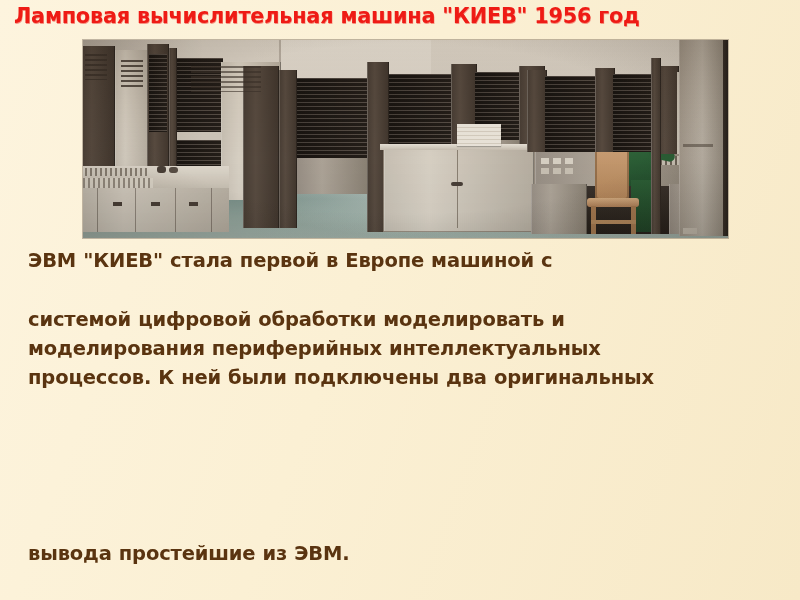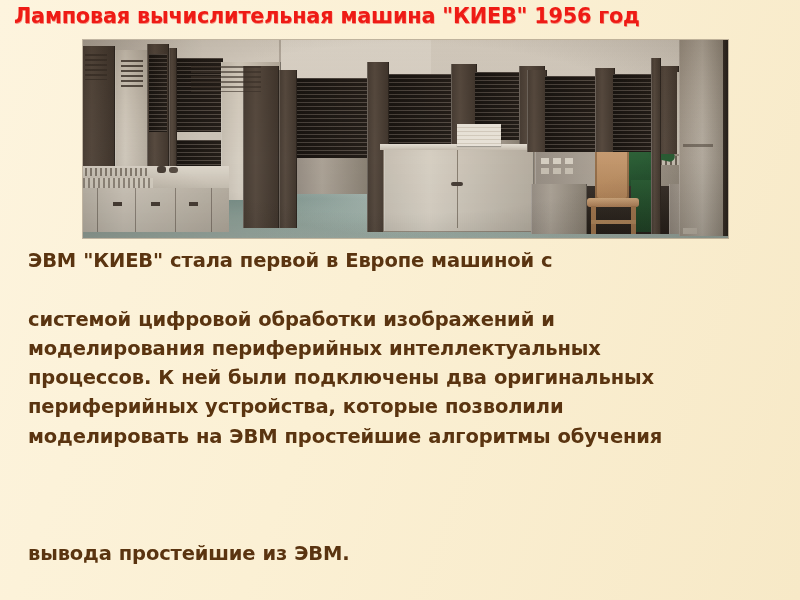--- a/index.html
+++ b/index.html
@@ -238,24 +238,24 @@
     <div class="ph" style="left:0; top:0; width:645px; height:198px; pointer-events:none;
                 background:linear-gradient(180deg, rgba(120,95,62,0.17), rgba(95,80,60,0.07) 60%, rgba(60,70,66,0.10));
                 mix-blend-mode:multiply;"></div>
     <div class="ph" style="left:0; top:0; width:645px; height:198px; pointer-events:none;
                 background:radial-gradient(ellipse at 50% 45%, rgba(0,0,0,0) 55%, rgba(40,30,20,0.22) 100%);"></div>
   </div>
 
   <div id="body-text">
     <span>ЭВМ "КИЕВ" стала первой в Европе машиной с</span><br>
     <br>
-    <span>системой цифровой обработки изображений и</span><br>
+    <span>системой цифровой обработки моделировать и</span><br>
     <span>моделирования периферийных интеллектуальных</span><br>
     <span>процессов. К ней были подключены два оригинальных</span><br>
-    <span>периферийных устройства, которые позволили</span><br>
-    <span>моделировать на ЭВМ простейшие алгоритмы обучения</span><br>
+    <br>
+    <br>
     <br>
     <br>
     <br>
     <span>вывода простейшие из ЭВМ.</span>
   </div>
 
 </div>
 
 </body></html>

